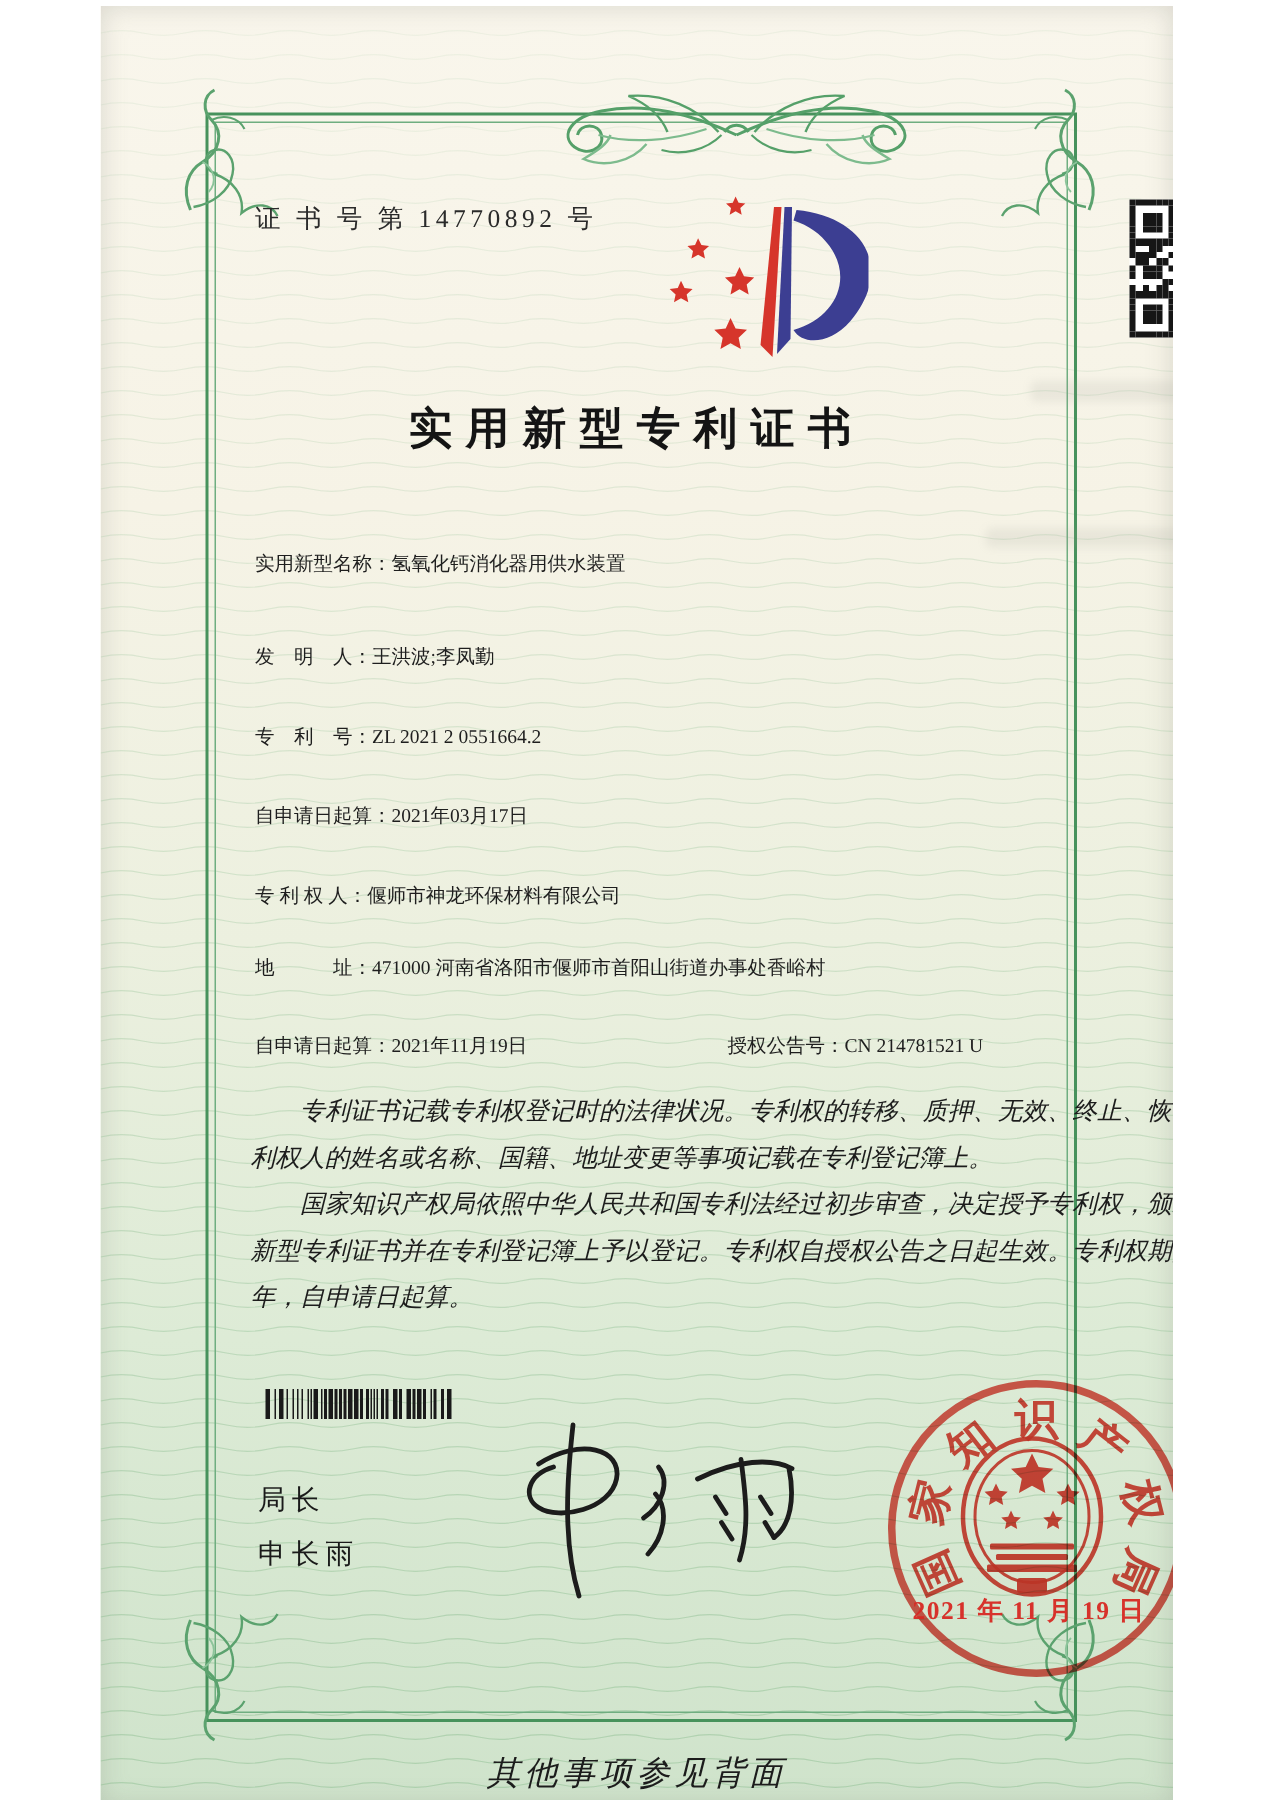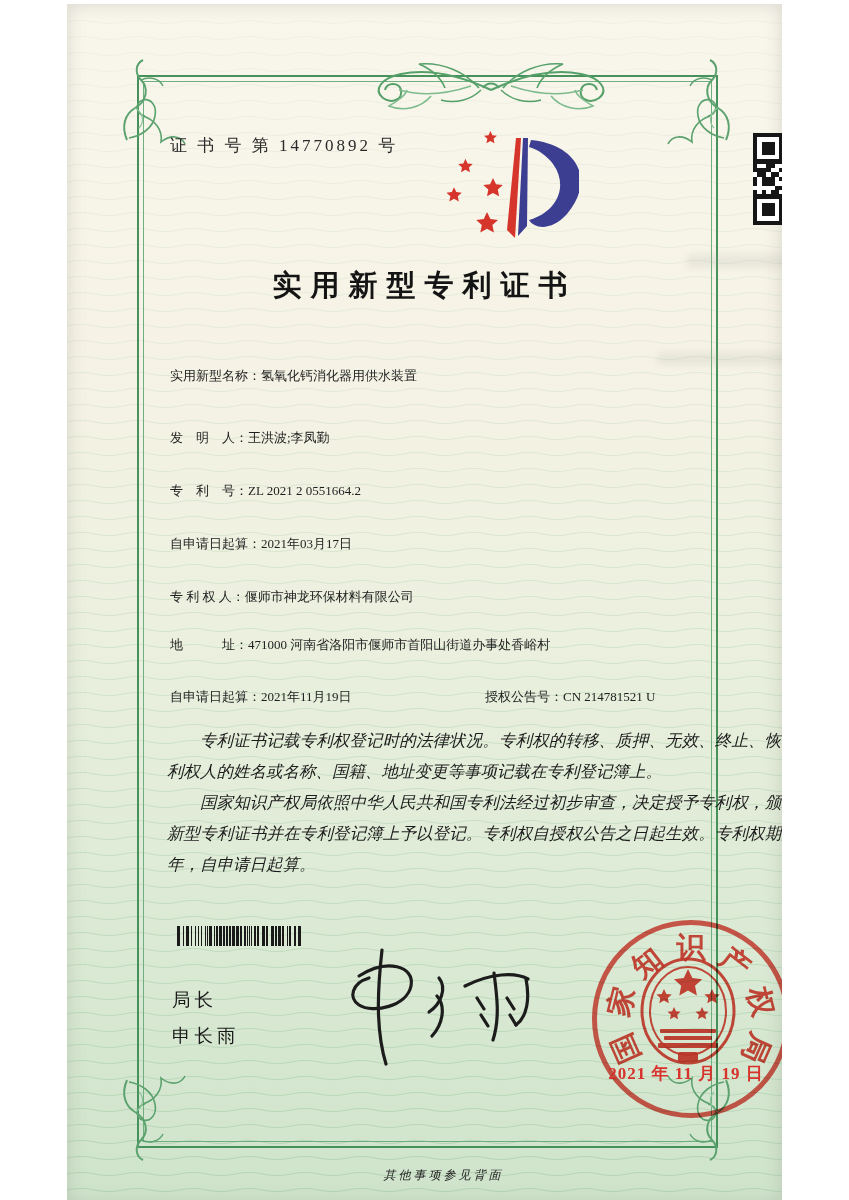--- a/index.html
+++ b/index.html
@@ -29,21 +29,21 @@
   .barcode{display:flex;align-items:stretch;height:20px;}
   .barcode i{display:block;height:100%;}
   .seal{width:188px;height:188px;border-radius:50%;border:5px solid rgba(222,56,46,.82);
         mix-blend-mode:multiply;}
   .seal-char{position:absolute;left:calc(50% - 17px);top:calc(50% - 15px);width:34px;height:30px;
         text-align:center;font-size:29px;font-weight:700;line-height:30px;color:rgba(222,56,46,.9);
         font-family:"Liberation Serif",serif;}
   .seal-date{width:220px;text-align:center;font-size:17px;font-weight:600;color:rgba(215,40,34,.95);
         letter-spacing:1px;}
   .page-info{width:100%;text-align:center;font-size:15px;letter-spacing:2px;color:#222;}
-  .back-note{width:100%;text-align:center;font-size:12px;font-style:italic;letter-spacing:3px;color:#1c1c1c;padding-left:19px;}
+  .back-note{width:100%;text-align:center;font-size:22px;font-style:italic;letter-spacing:3px;color:#1c1c1c;}
   .smudge{background:#9a9a92;filter:blur(3px);opacity:.14;border-radius:4px;}
 </style>
 </head>
 <body>
 
 <div class="page">
 
   <svg id="waves" class="abs" style="left:0;top:0;" width="849" height="1200" viewBox="0 0 849 1200">
       <path d="M0 18 q14 -3.2 28 0 q14 3.2 28 0 q14 -3.2 28 0 q14 3.2 28 0 q14 -3.2 28 0 q14 3.2 28 0 q14 -3.2 28 0 q14 3.2 28 0 q14 -3.2 28 0 q14 3.2 28 0 q14 -3.2 28 0 q14 3.2 28 0 q14 -3.2 28 0 q14 3.2 28 0 q14 -3.2 28 0 q14 3.2 28 0 q14 -3.2 28 0 q14 3.2 28 0 q14 -3.2 28 0 q14 3.2 28 0 q14 -3.2 28 0 q14 3.2 28 0 q14 -3.2 28 0 q14 3.2 28 0 q14 -3.2 28 0 q14 3.2 28 0 q14 -3.2 28 0 q14 3.2 28 0 q14 -3.2 28 0 q14 3.2 28 0 q14 -3.2 28 0 q14 3.2 28 0" stroke="#8fbf93" stroke-width="0.8" fill="none" opacity="0.11"></path>
       <path d="M0 34 q14 -3.2 28 0 q14 3.2 28 0 q14 -3.2 28 0 q14 3.2 28 0 q14 -3.2 28 0 q14 3.2 28 0 q14 -3.2 28 0 q14 3.2 28 0 q14 -3.2 28 0 q14 3.2 28 0 q14 -3.2 28 0 q14 3.2 28 0 q14 -3.2 28 0 q14 3.2 28 0 q14 -3.2 28 0 q14 3.2 28 0 q14 -3.2 28 0 q14 3.2 28 0 q14 -3.2 28 0 q14 3.2 28 0 q14 -3.2 28 0 q14 3.2 28 0 q14 -3.2 28 0 q14 3.2 28 0 q14 -3.2 28 0 q14 3.2 28 0 q14 -3.2 28 0 q14 3.2 28 0 q14 -3.2 28 0 q14 3.2 28 0 q14 -3.2 28 0 q14 3.2 28 0" stroke="#8fbf93" stroke-width="0.8" fill="none" opacity="0.11"></path>

